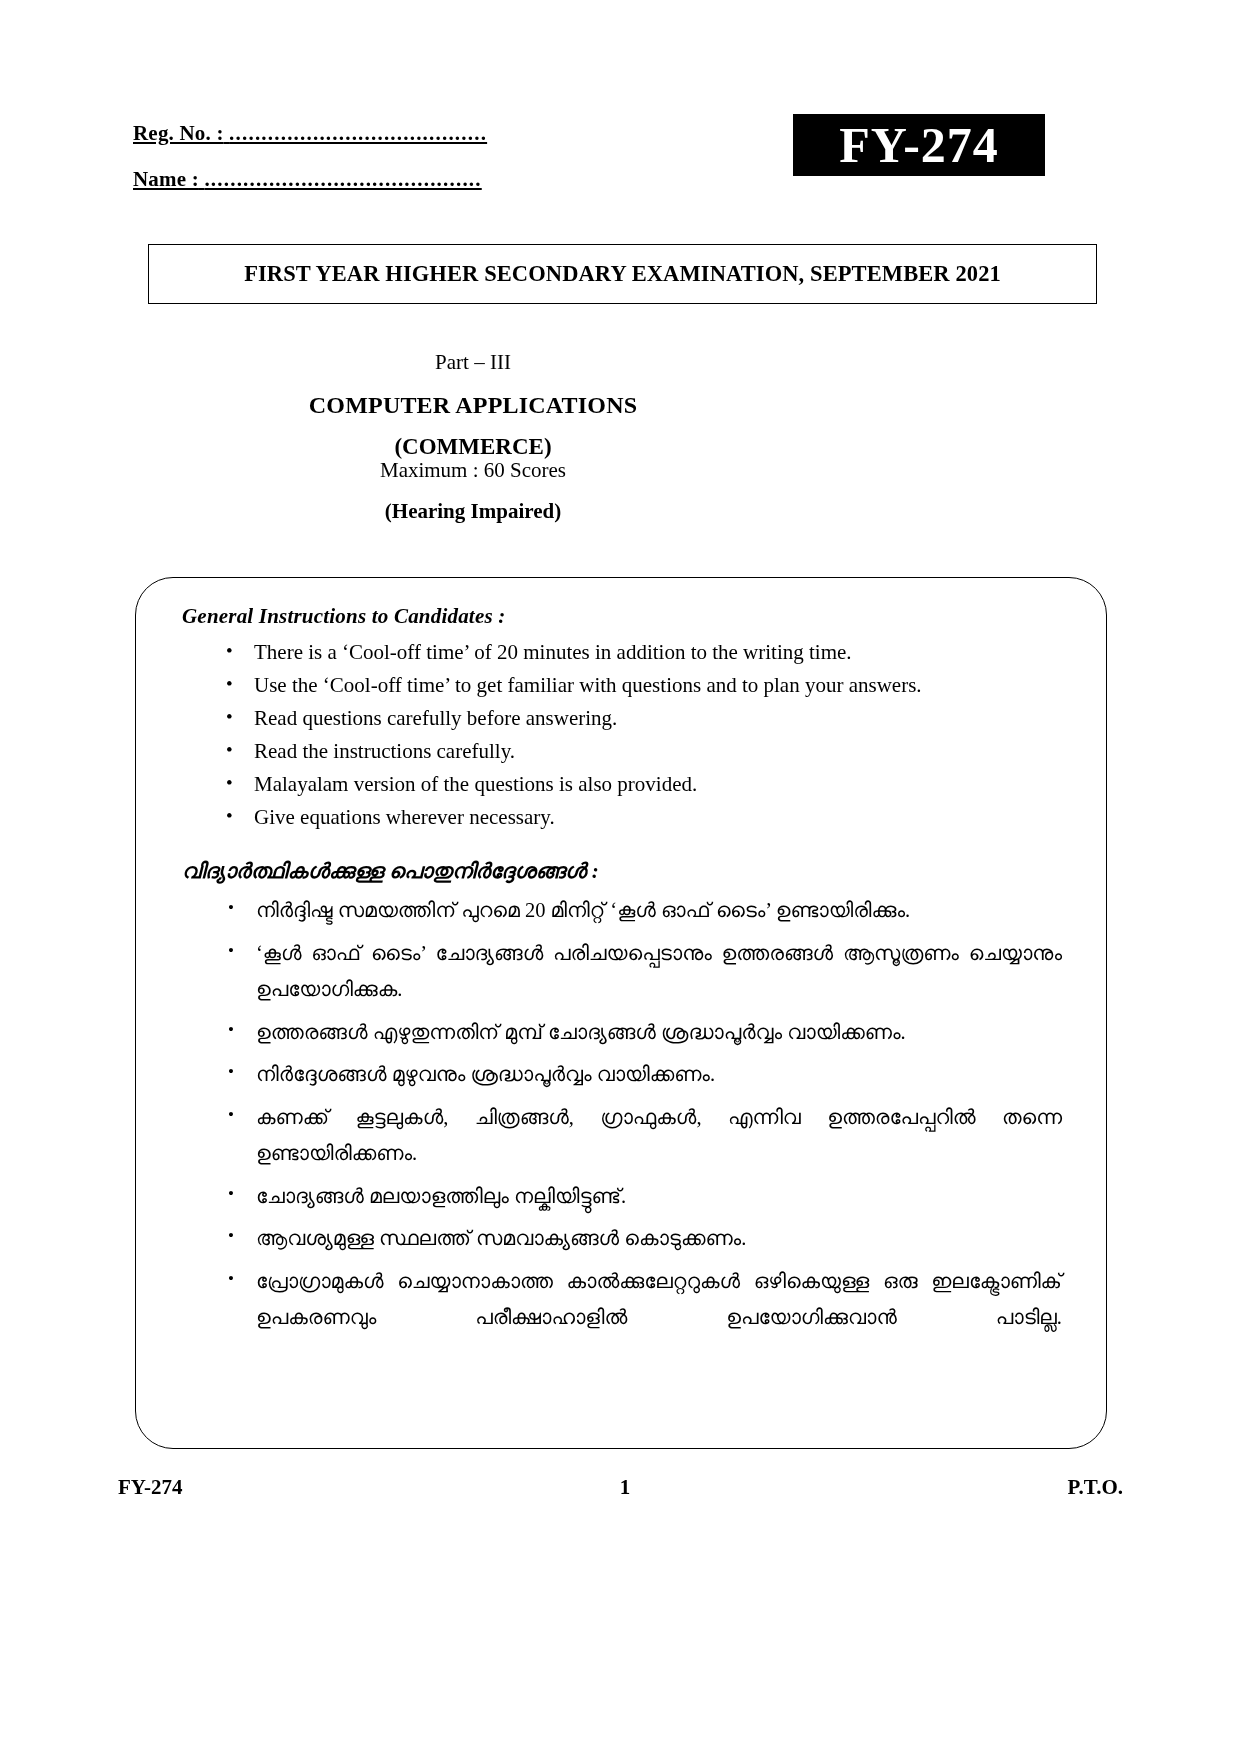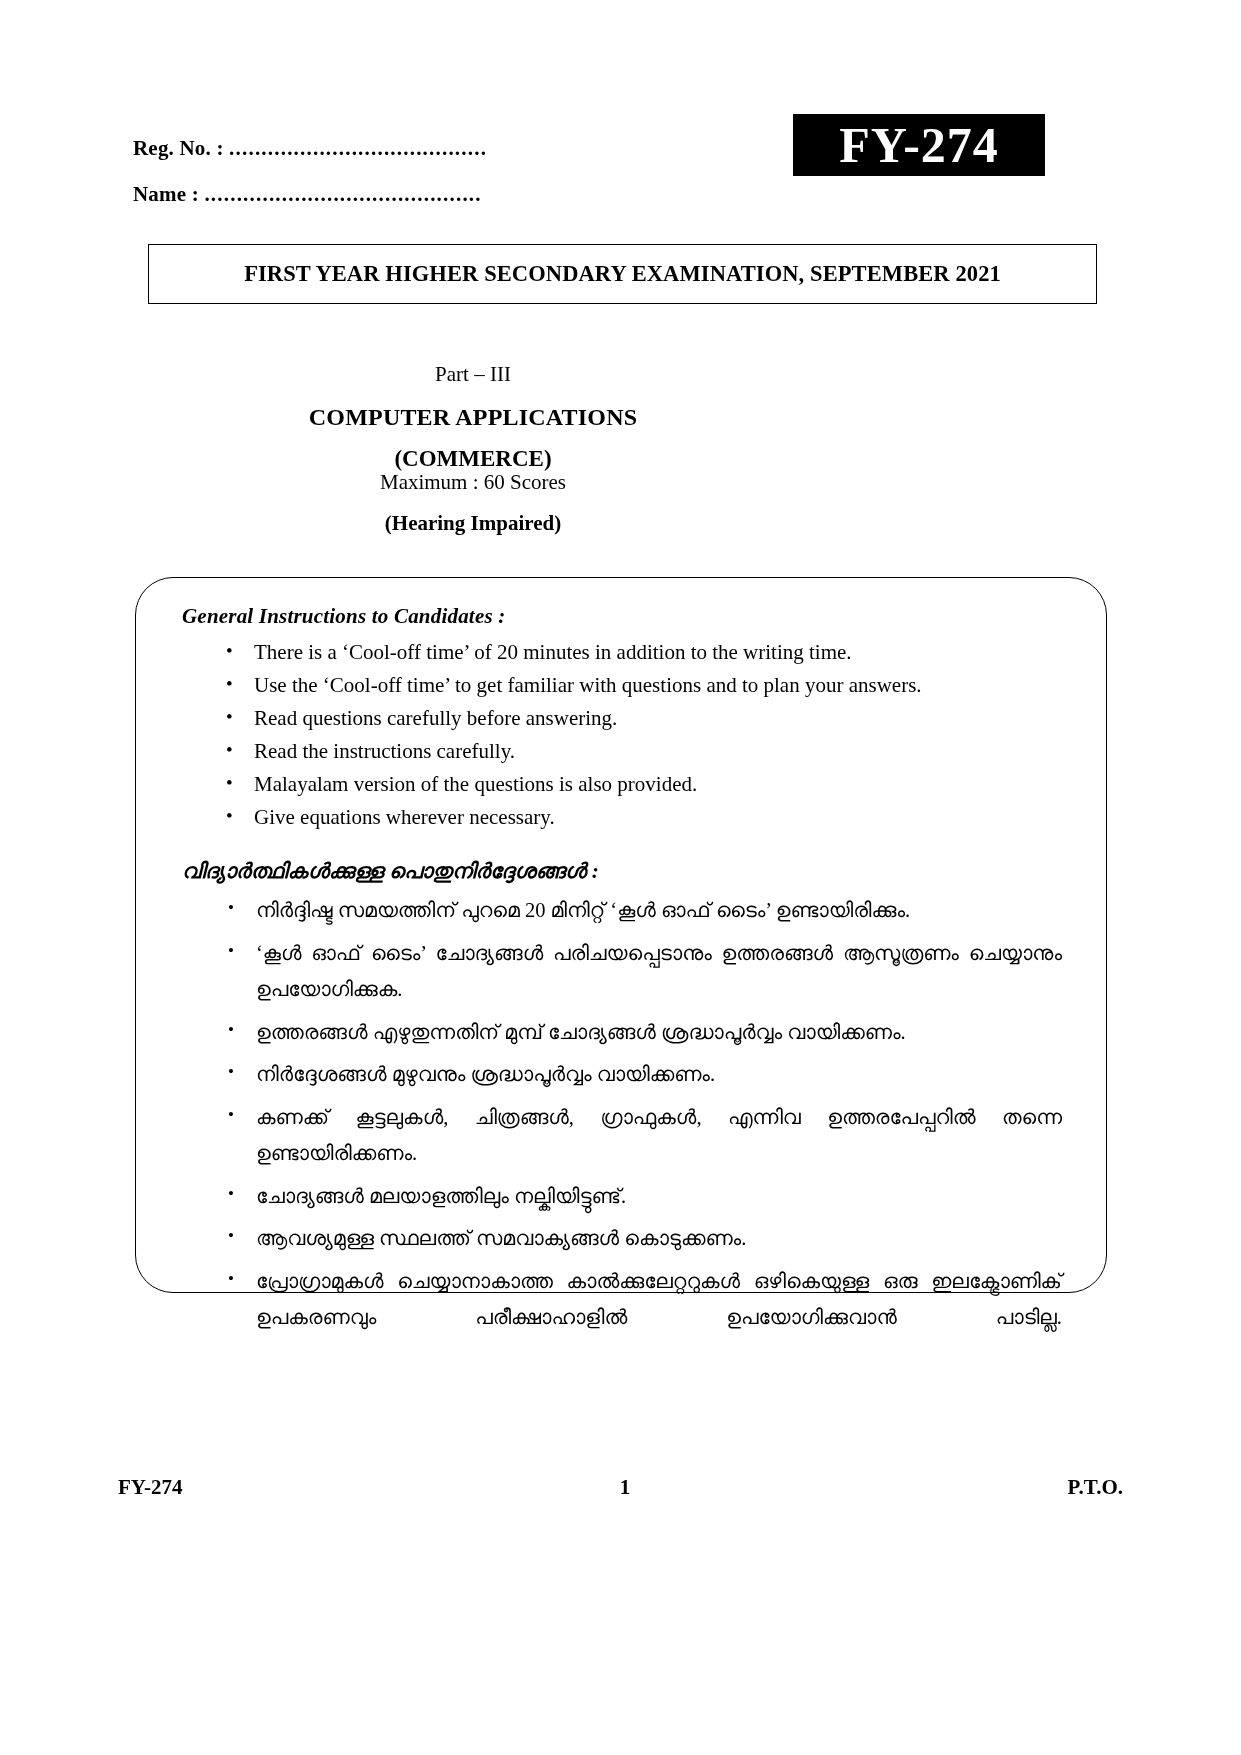--- a/index.html
+++ b/index.html
@@ -27,22 +27,23 @@
   
   .top-row {
     position: absolute;
     left: 0; top: 0;
     width: 1241px;
     height: 230px;
   }
   .ident {
     position: absolute;
     left: 133px;
-    top: 137px;
+    top: 122px;
     width: 520px;
+    text-decoration: underline;
   }
   .ident-line {
     font-size: 21px;
     font-weight: bold;
     letter-spacing: 0.2px;
     line-height: 1.05;
     white-space: nowrap;
     margin-bottom: 24px;
     font-family: "Liberation Serif", serif;
   }
@@ -84,21 +85,21 @@
     font-size: 22.5px;
     font-weight: bold;
     letter-spacing: 0.1px;
     white-space: nowrap;
   }
 
   
   .meta {
     position: absolute;
     left: 0;
-    top: 364px;
+    top: 352px;
     width: 1241px;
     height: 200px;
   }
   .meta-center {
     position: absolute;
     left: 148px;
     top: 0;
     width: 650px;
     text-align: center;
   }
@@ -148,21 +149,21 @@
     line-height: 1.0;
     white-space: nowrap;
   }
 
   
   .instructions-box {
     position: absolute;
     left: 135px;
     top: 577px;
     width: 972px;
-    height: 716px;
+    height: 872px;
     border: 1.8px solid #000000;
     border-radius: 38px;
     box-sizing: border-box;
     padding: 22px 30px 18px 28px;
   }
   .sec-head {
     font-size: 21px;
     font-weight: bold;
     font-style: italic;
     margin: 4px 0 8px 18px;

